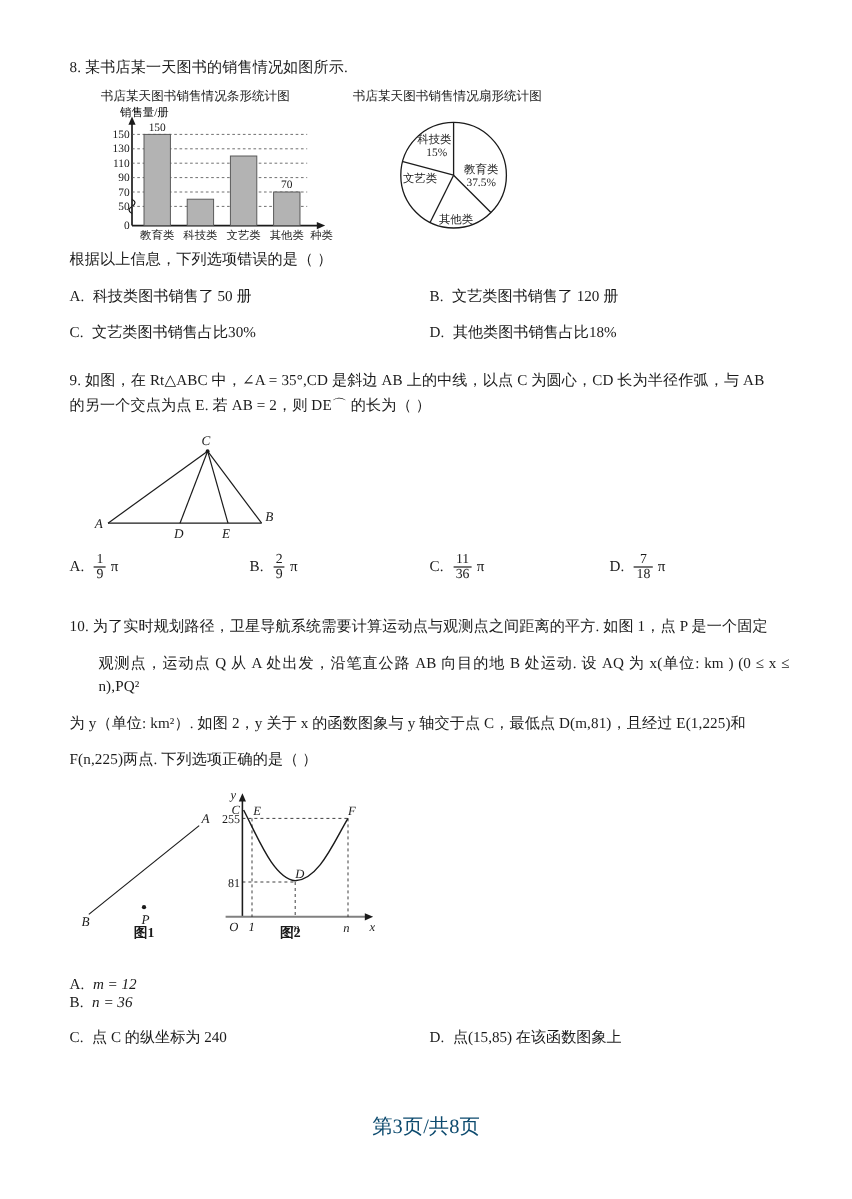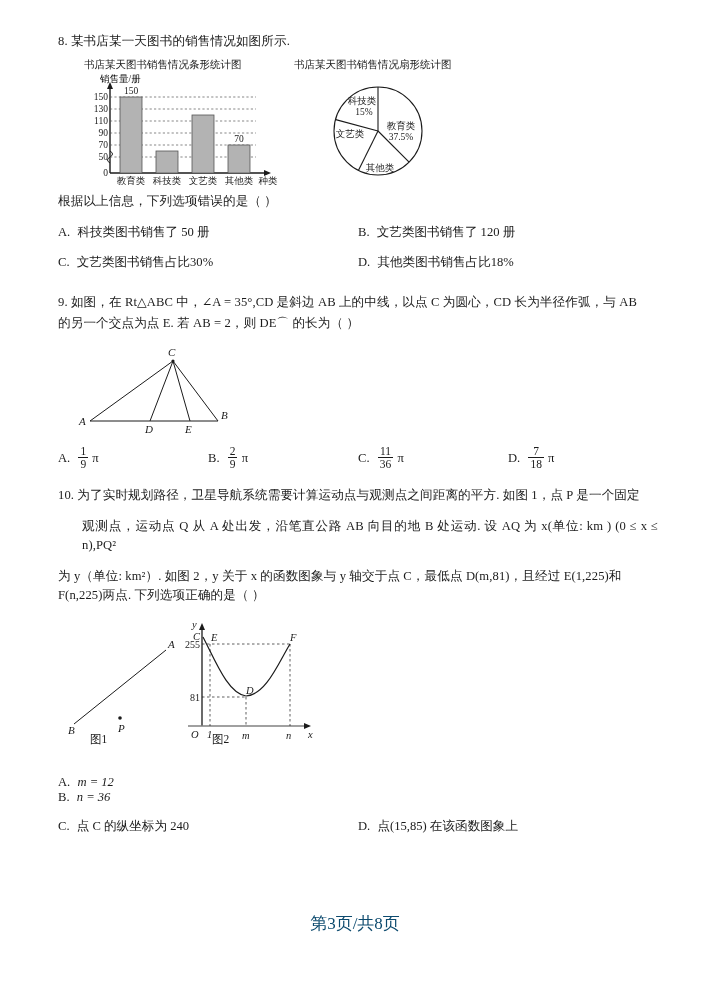--- a/index.html
+++ b/index.html
@@ -10,21 +10,21 @@
   body {
     width: 710px;
     height: 999px;
     position: relative;
     font-family: "Liberation Serif", "DejaVu Serif", serif;
     color: #1a1a1a;
     overflow: hidden;
   }
   .page {
     position: absolute;
-    left: 0; top: 0;
+    left: 0; top: 15px;
     width: 710px;
     height: 843px;
     box-sizing: border-box;
     padding: 16px;
   }
   .content {
     position: absolute;
     left: 58px;
     top: 32px;
     width: 600px;
@@ -93,21 +93,23 @@
 
   
   .fig-q9 { margin-top: 6px; margin-left: 10px; height: 96px; position: relative; }
 
   
   .figs-q10 { position: relative; height: 155px; margin-top: 8px; }
   .fig1 { position: absolute; left: 10px; top: 0; }
   .fig2 { position: absolute; left: 122px; top: 0; }
   .fig-caption {
     font-size: 11.5px;
+    text-align: center;
     position: absolute;
+    font-weight: bold;
   }
 
   
   .footer {
     position: absolute;
     left: 0;
     top: 912px;
     width: 710px;
     text-align: center;
     font-size: 17px;
@@ -277,27 +279,27 @@
       <div class="opt">
         <span class="opt-label">D.</span>
         <span class="frac">
           <span class="num">7</span>
           <span class="den">18</span>
         </span>
         <span class="pi-sym">π</span>
       </div>
     </div>
 
-    <div class="qline" style="margin-top:16px;">
+    <div class="qline" style="margin-top:28px;">
       <span class="qnum">10.</span>
       <span>为了实时规划路径，卫星导航系统需要计算运动点与观测点之间距离的平方. 如图 1，点 P 是一个固定</span>
     </div>
     <div class="qline" style="margin-top:11px;margin-left:24px;">观测点，运动点 Q 从 A 处出发，沿笔直公路 AB 向目的地 B 处运动. 设 AQ 为 x(单位: km ) (0 ≤ x ≤ n),PQ²</div>
     <div class="qline" style="margin-top:11px;">为 y（单位: km²）. 如图 2，y 关于 x 的函数图象与 y 轴交于点 C，最低点 D(m,81)，且经过 E(1,225)和</div>
-    <div class="qline" style="">F(n,225)两点. 下列选项正确的是（    ）</div>
+    <div class="qline" style="margin-top:11px;">F(n,225)两点. 下列选项正确的是（    ）</div>
 
     <div class="figs-q10">
 
       <div class="fig1">
         <svg viewBox="0 0 120 130" width="120" height="130">
           <line x1="6" y1="110" x2="98" y2="36" stroke="#1b1b1b" stroke-width="1"></line>
           <circle cx="52" cy="104" r="1.8" fill="#1b1b1b"></circle>
           <g font-size="11" font-style="italic" fill="#1b1b1b">
             <text x="100" y="34">A</text>
             <text x="0" y="120">B</text>

